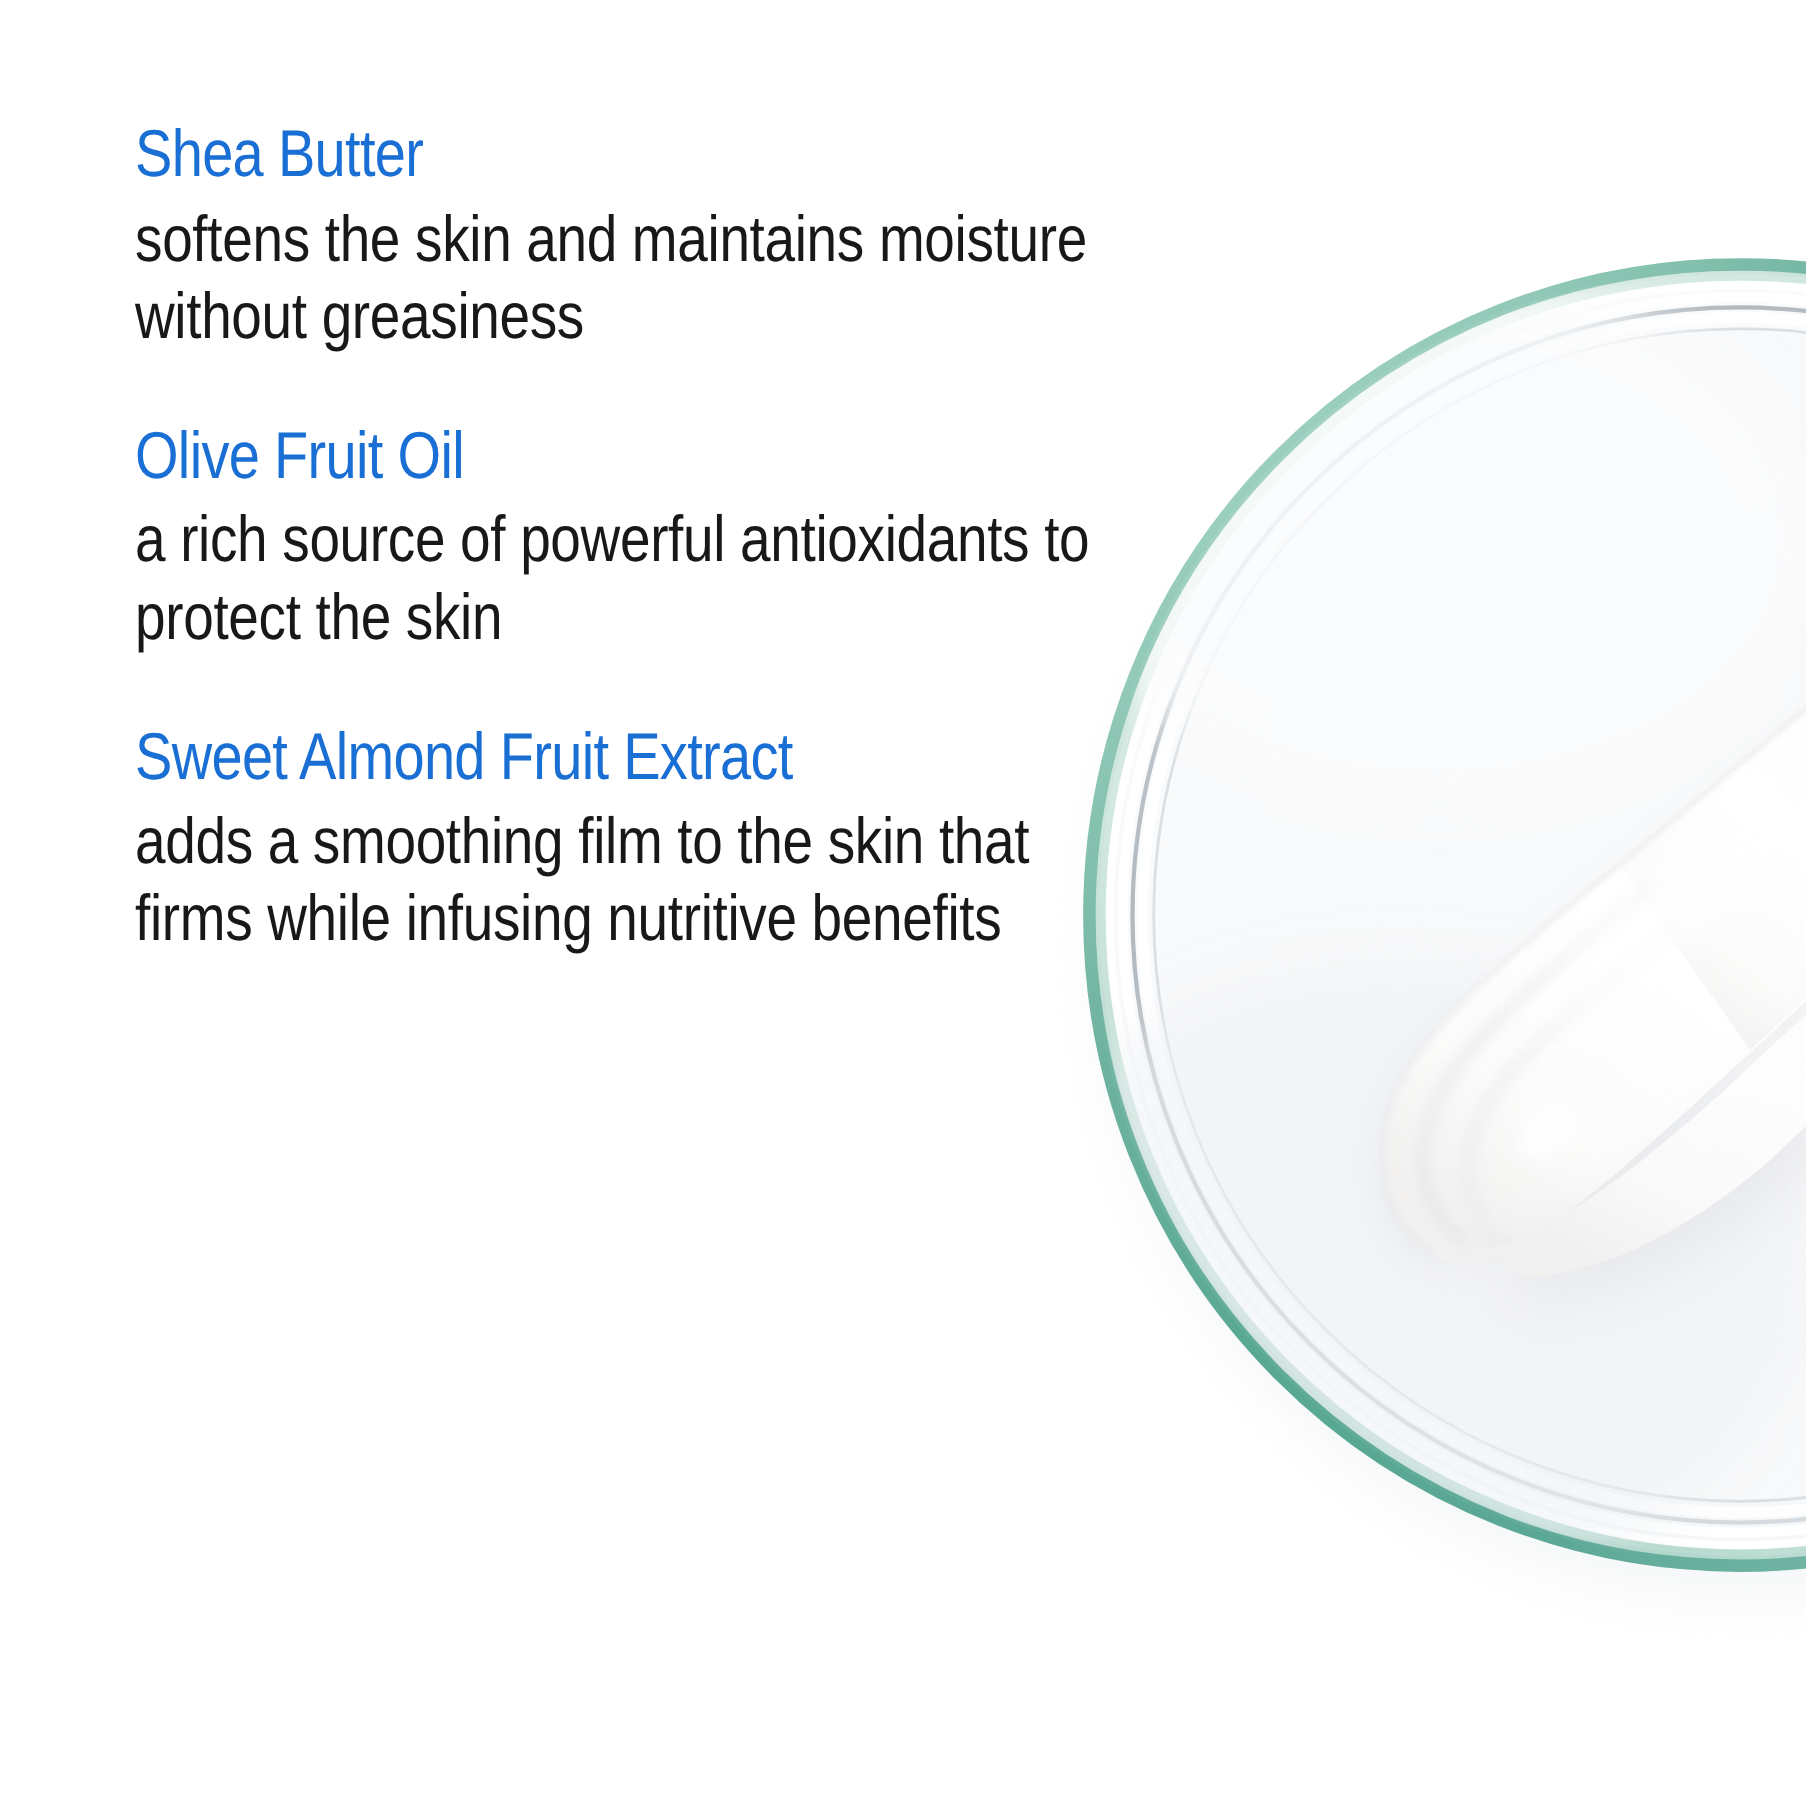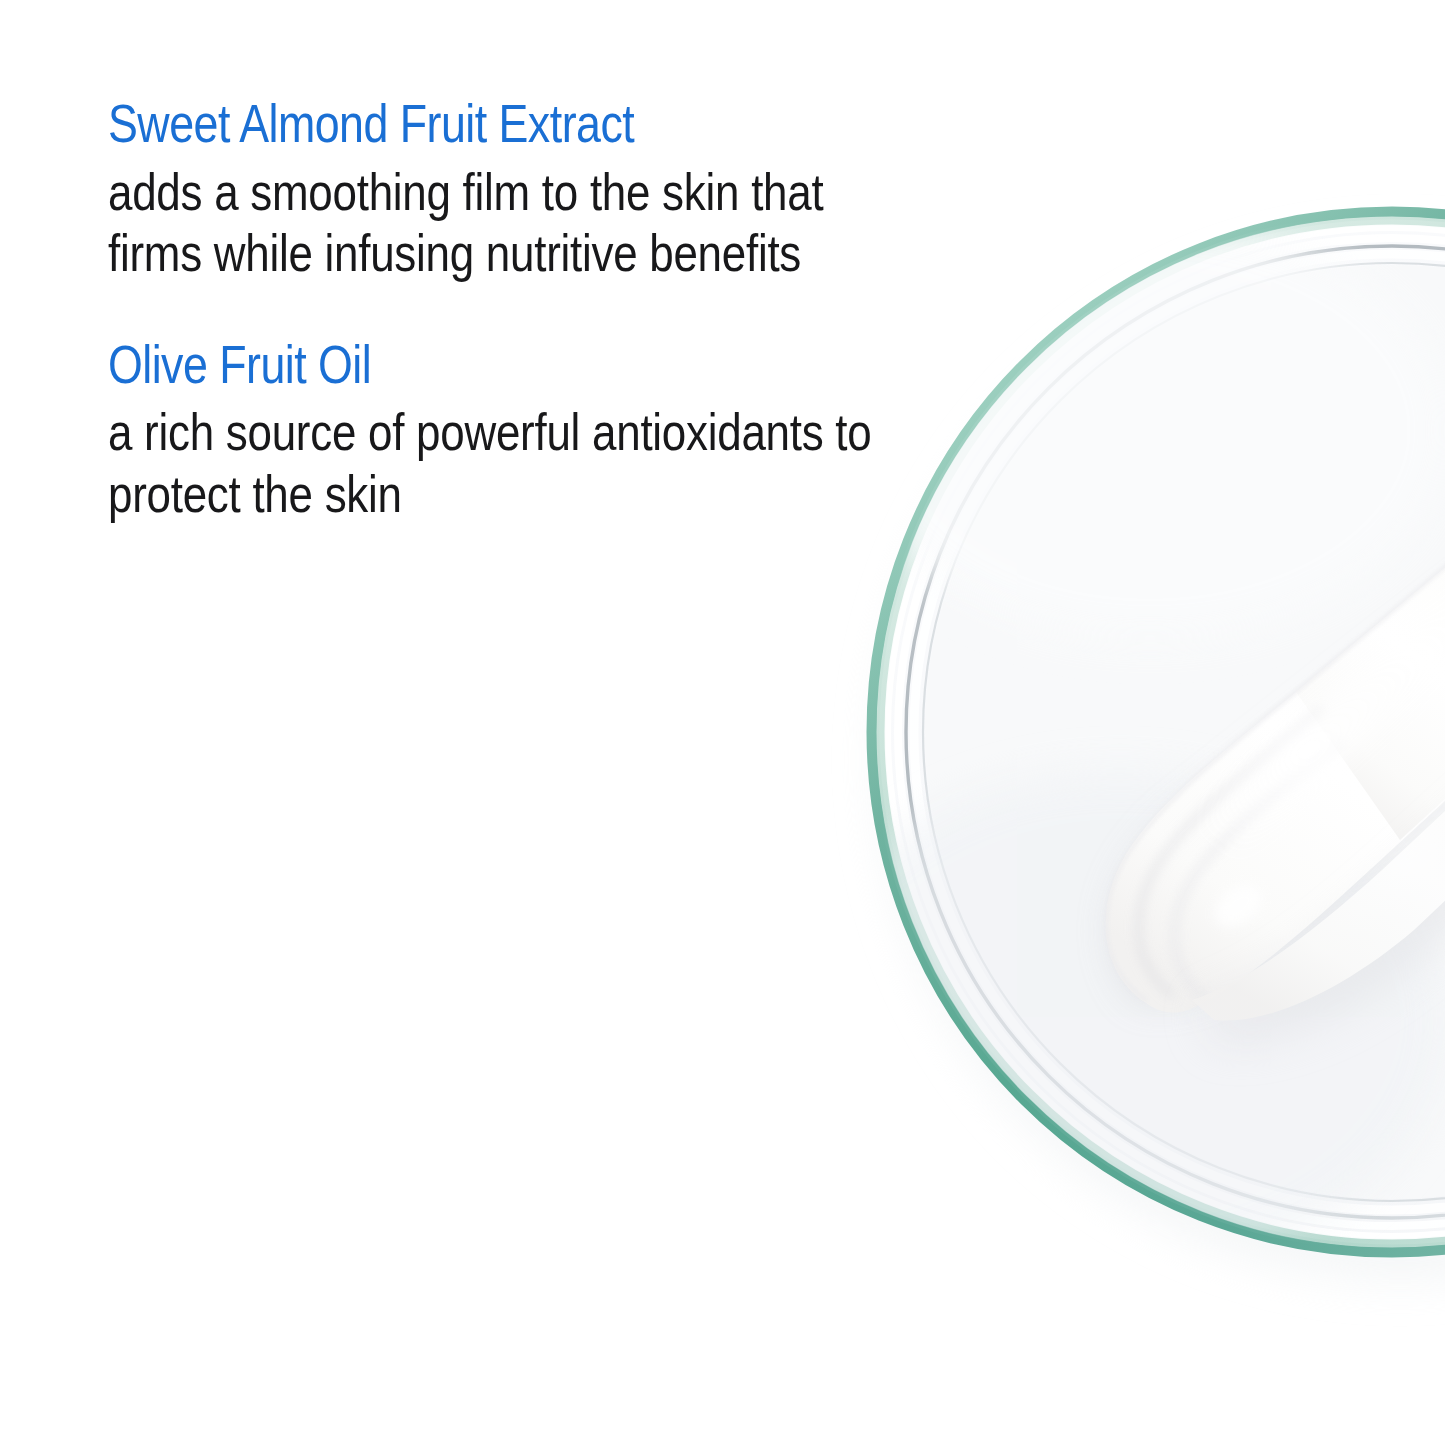--- a/index.html
+++ b/index.html
@@ -205,26 +205,30 @@
                    C1346,988 1268,1026 1214,1020 Z" fill="url(#creamGrad)" opacity="0.88"></path>
         </g>
 
         <circle cx="1392" cy="732" r="519" fill="none" stroke="url(#rimGrad)" stroke-width="6" opacity="0.9"></circle>
       </g>
     </svg>
   </div>
 
   <div class="text-col">
 
+    <div class="ing-block">
+      <span class="ing-name">Shea Butter</span>
+      <span class="ing-desc">softens the skin and maintains moisture without greasiness</span>
+    </div>
+
+    <div class="ing-block">
+      <span class="ing-name">Olive Fruit Oil</span>
+      <span class="ing-desc">a rich source of powerful antioxidants to protect the skin</span>
+    </div>
 
     <div class="ing-block">
       <span class="ing-name">Sweet Almond Fruit Extract</span>
       <span class="ing-desc">adds a smoothing film to the skin that firms while infusing nutritive benefits</span>
     </div>
 
-    <div class="ing-block">
-      <span class="ing-name">Olive Fruit Oil</span>
-      <span class="ing-desc">a rich source of powerful antioxidants to protect the skin</span>
-    </div>
-
   </div>
 
 </div>
 
 </body></html>

